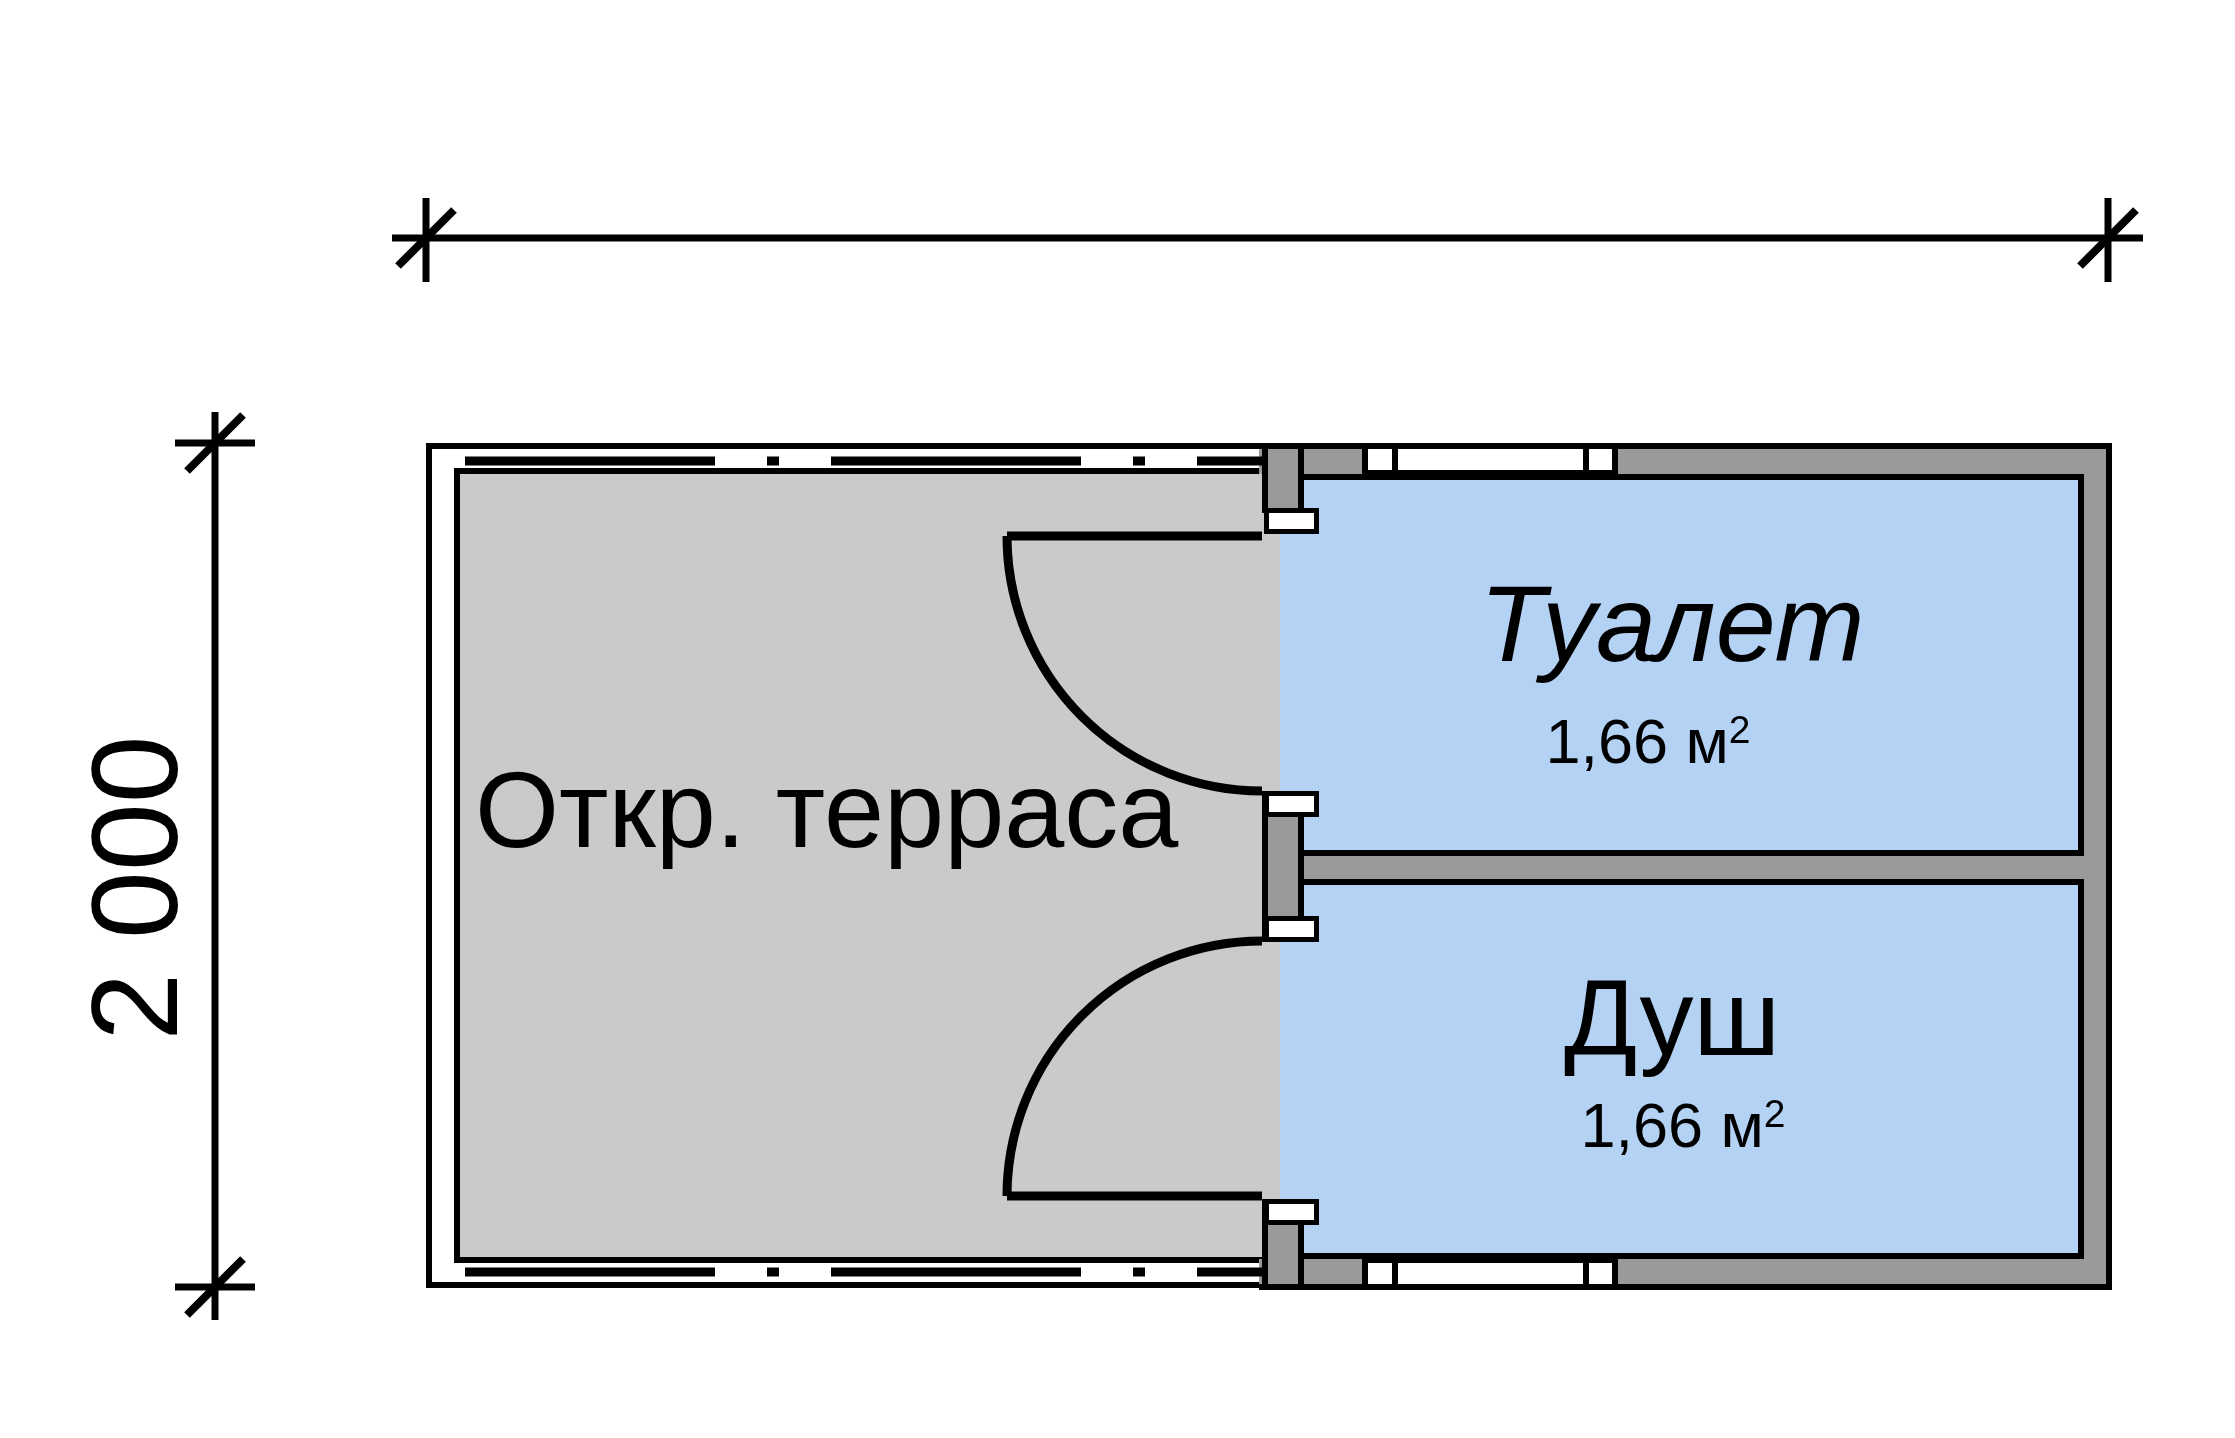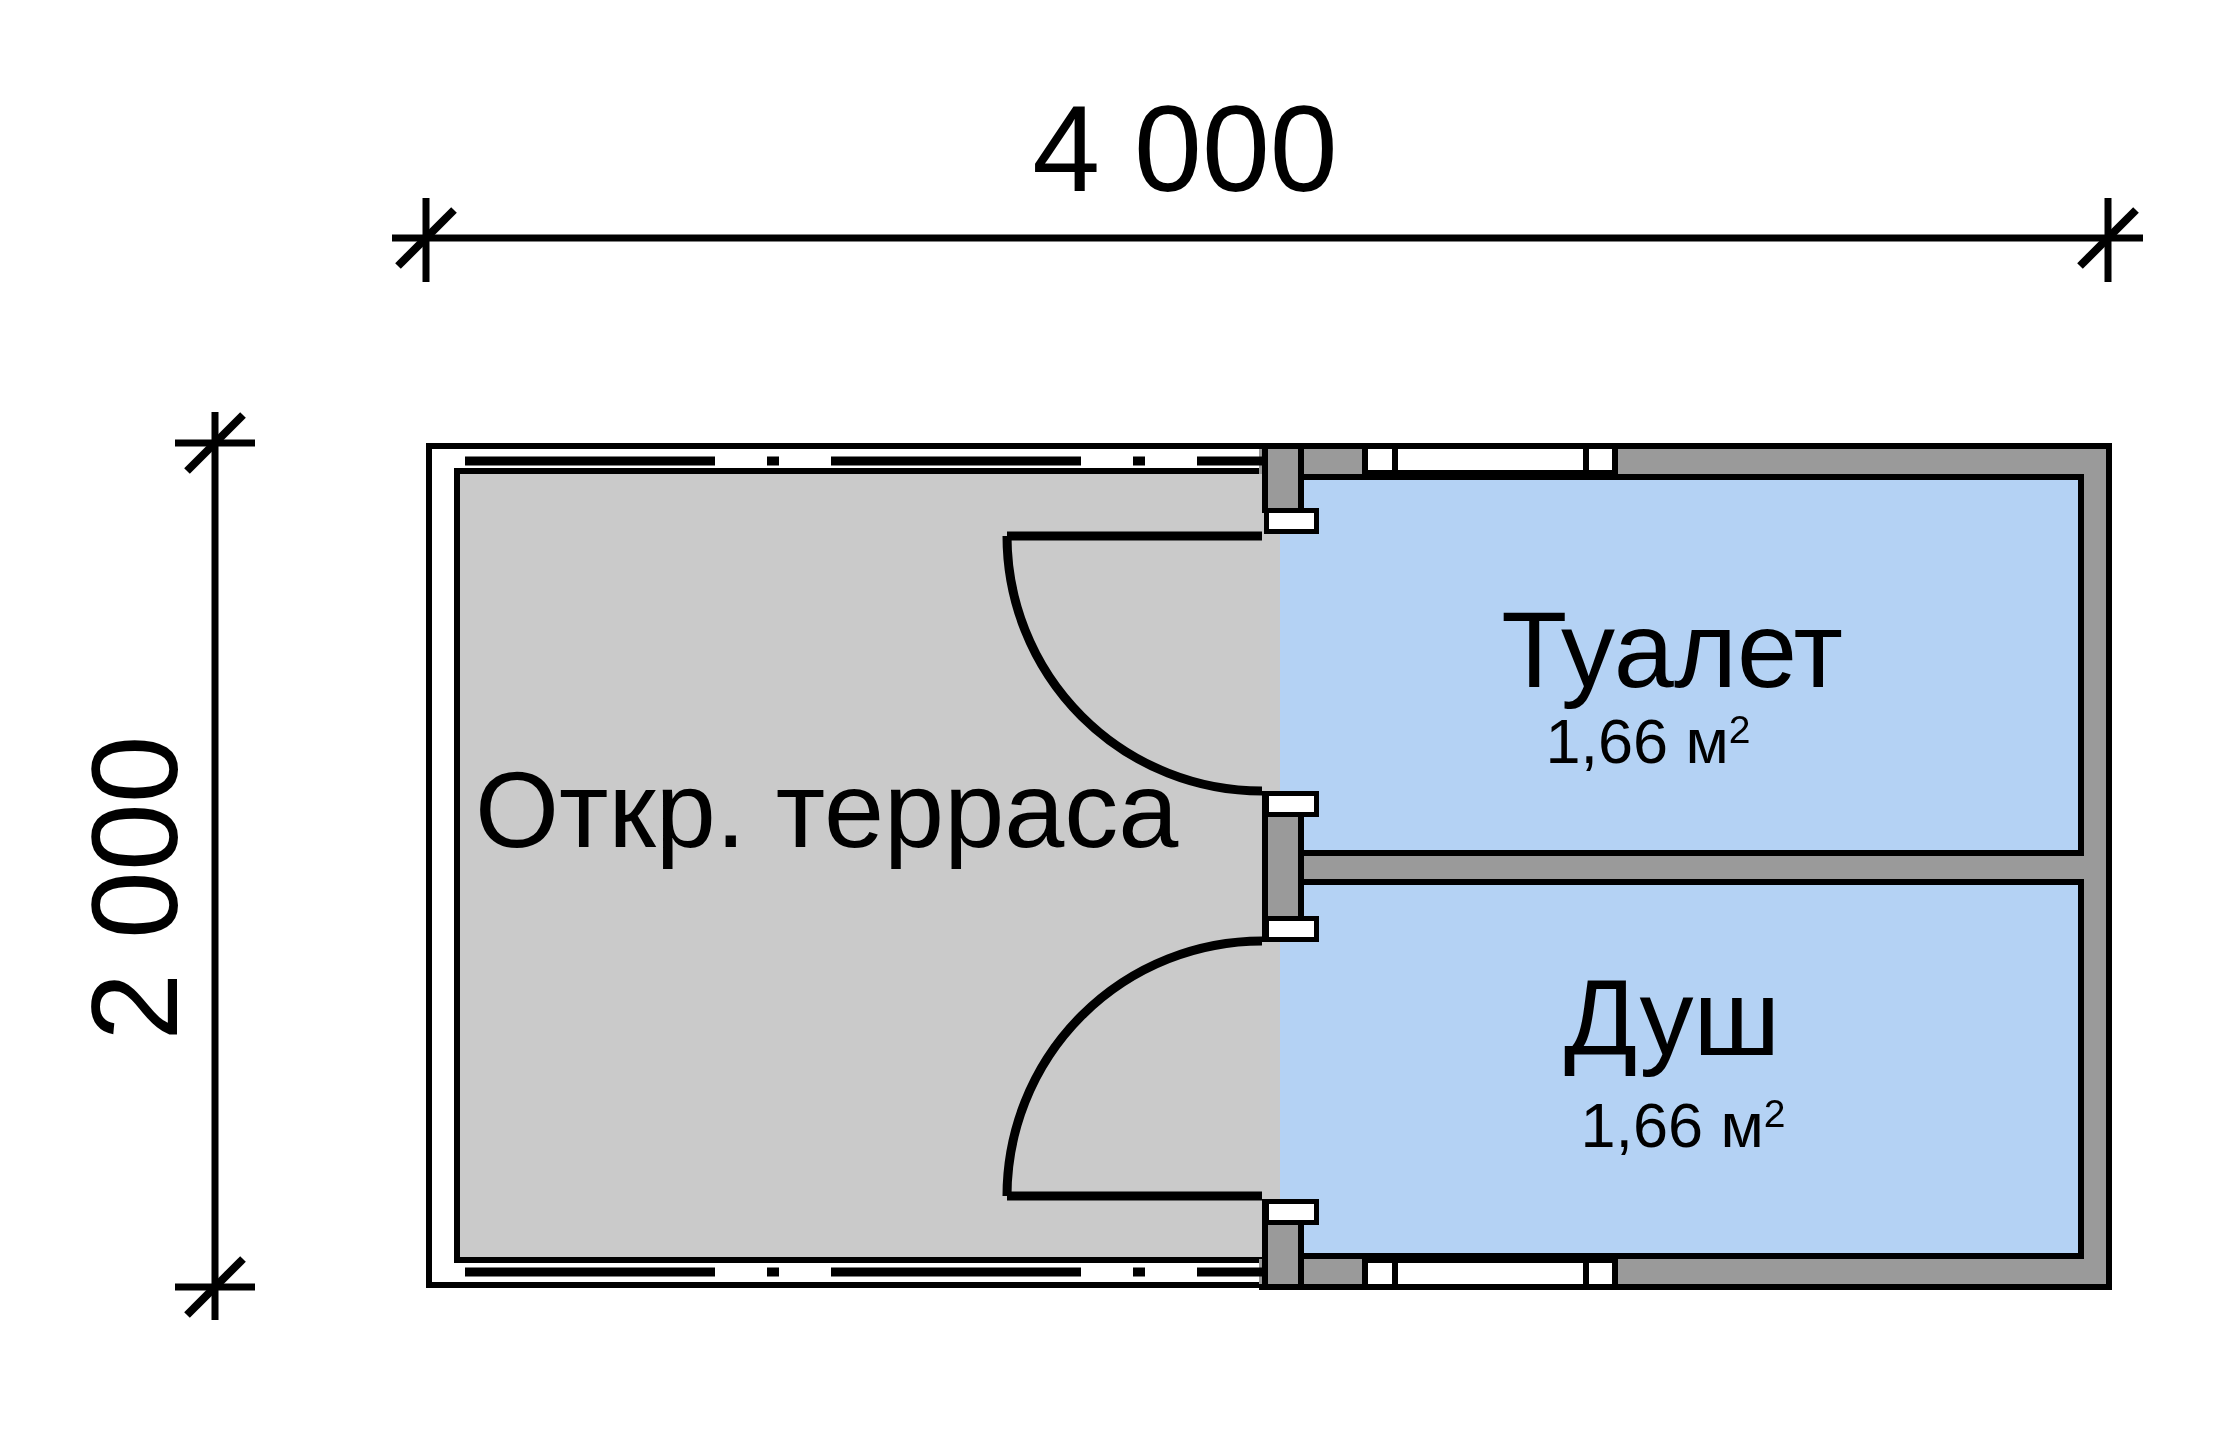--- a/index.html
+++ b/index.html
@@ -125,26 +125,25 @@
 
     <g>
       <path d="M215 412 V1320" stroke="#000" stroke-width="7"></path>
       <path d="M175 443 H255" stroke="#000" stroke-width="7"></path>
       <path d="M187 471 L243 415" stroke="#000" stroke-width="8"></path>
       <path d="M175 1287 H255" stroke="#000" stroke-width="7"></path>
       <path d="M187 1315 L243 1259" stroke="#000" stroke-width="8"></path>
     </g>
   </svg>
 
-  <div class="lbl dim-lbl centered" style="left:1185px;top:88px;">4 000</div>
   <div class="lbl dim-lbl rot" style="left:135px;top:888px;">2 000</div>
 
   <div class="lbl room-name" style="left:475px;top:756px;">Откр. терраса</div>
 
-  <div class="lbl room-name centered" style="left:1672px;top:596px;">Туалет</div>
+  <div class="lbl room-name centered" style="left:1672px;top:570px;font-style:italic;">Туалет</div>
   <div class="lbl room-area centered" style="left:1648px;top:710px;">
     <span>1,66 м</span><sup class="sq">2</sup>
   </div>
 
   <div class="lbl room-name centered" style="left:1672px;top:964px;text-align:center;">Душ</div>
   <div class="lbl room-area centered" style="left:1683px;top:1094px;">
     <span>1,66 м</span><sup class="sq">2</sup>
   </div>
 
 </div>

